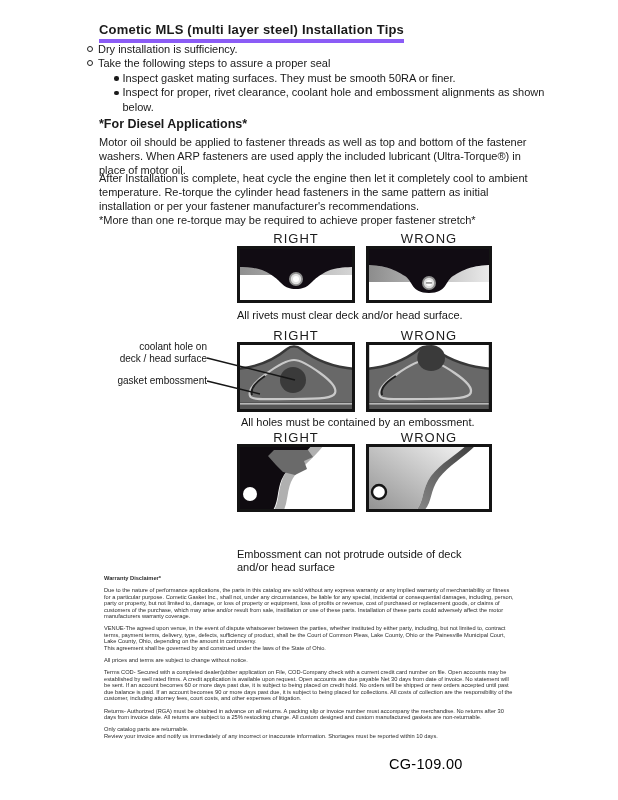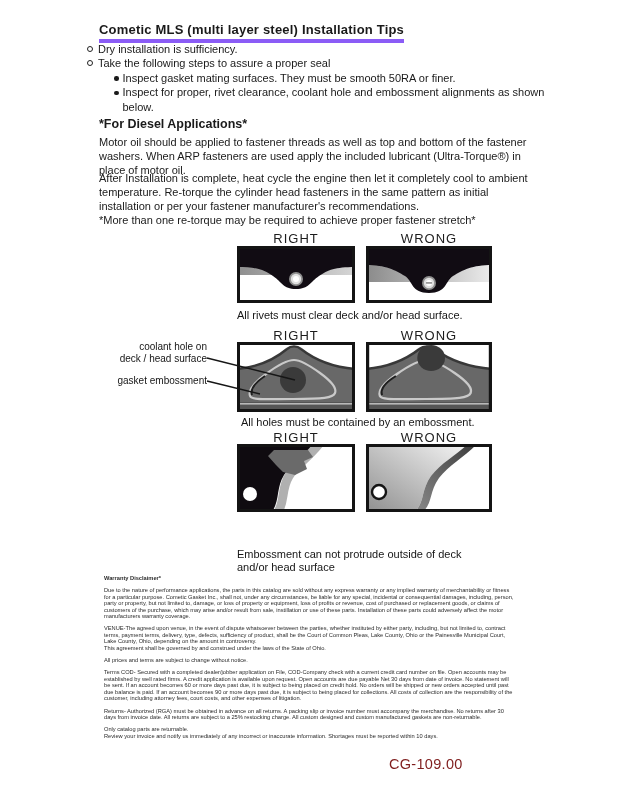--- a/index.html
+++ b/index.html
@@ -31,21 +31,21 @@
   .rw-label{font-size:13px;letter-spacing:1px;text-align:center;color:#1c1c1c;}
   .fig-caption{font-size:11px;line-height:13px;white-space:pre-line;color:#161616;}
   svg{display:block;}
   .side-label{
     font-size:10px;line-height:12px;text-align:right;width:124px;
     white-space:pre-line;color:#161616;
   }
   #disclaimer{left:104px;top:575px;width:412px;font-size:5.7px;line-height:6.4px;color:#2b2b2b;}
   #disclaimer .dh{font-weight:bold;margin-bottom:6px;}
   #disclaimer p{margin:0 0 6px 0;white-space:pre-line;}
-  #doc-number{left:389px;top:756px;font-size:14.5px;letter-spacing:.3px;color:#7f1d1d;}
+  #doc-number{left:389px;top:756px;font-size:14.5px;letter-spacing:.3px;color:#000000;}
 </style>
 </head>
 <body>
 
 <div class="page">
 
   <div class="abs" id="title">Cometic MLS (multi layer steel) Installation Tips</div>
 
   <div class="abs" id="tips">
     <div class="tip">

